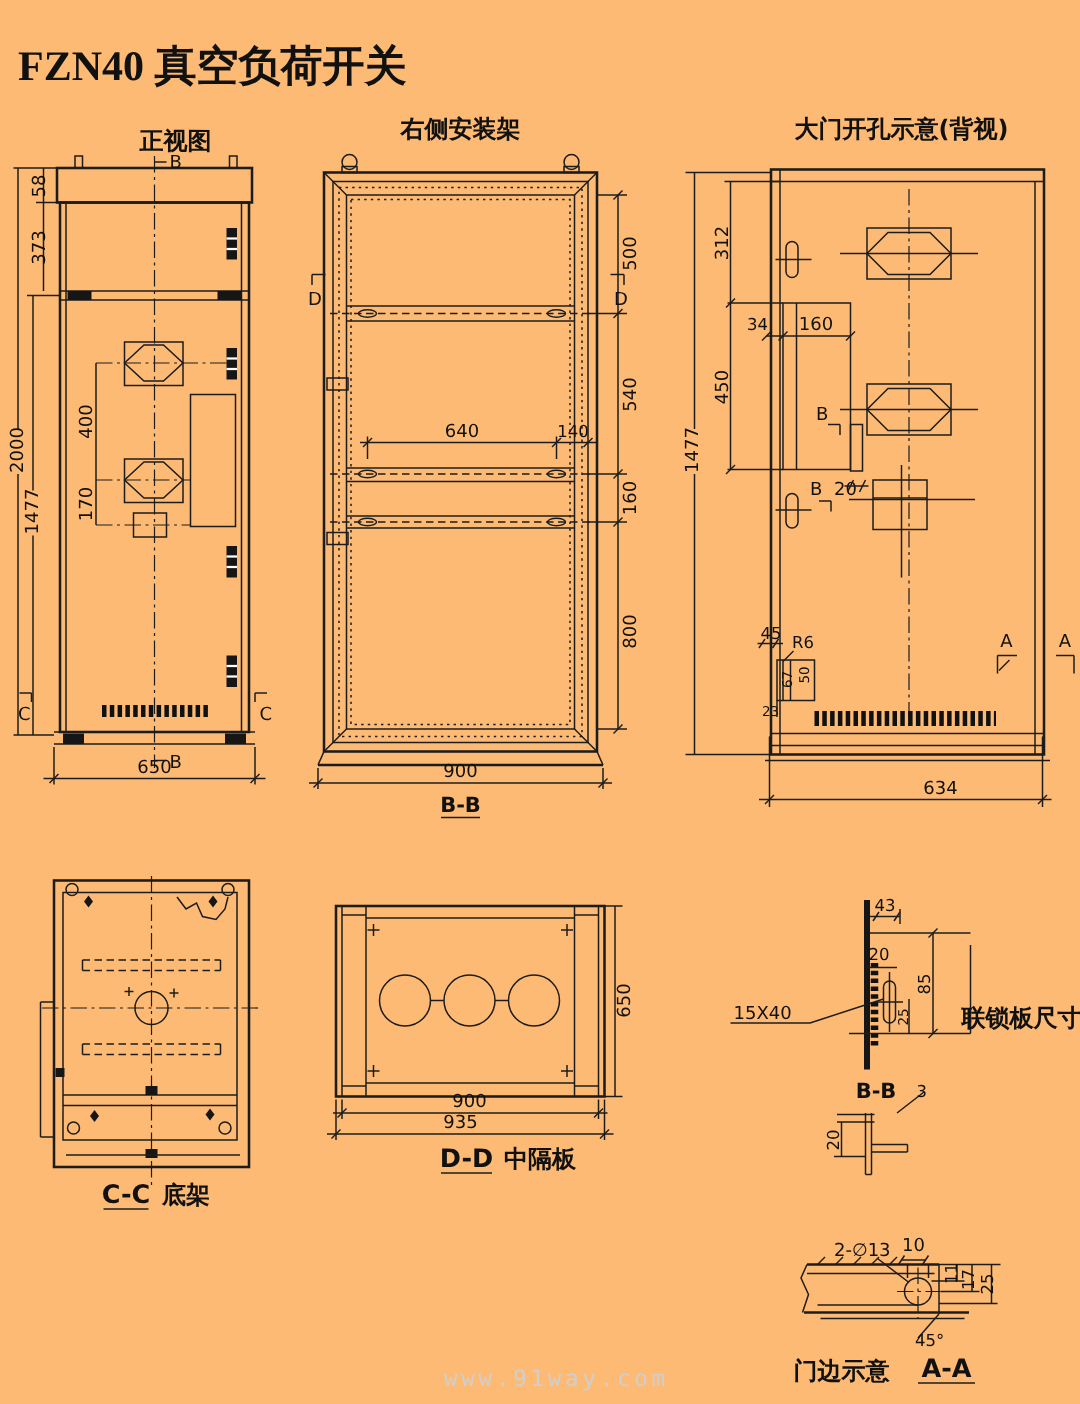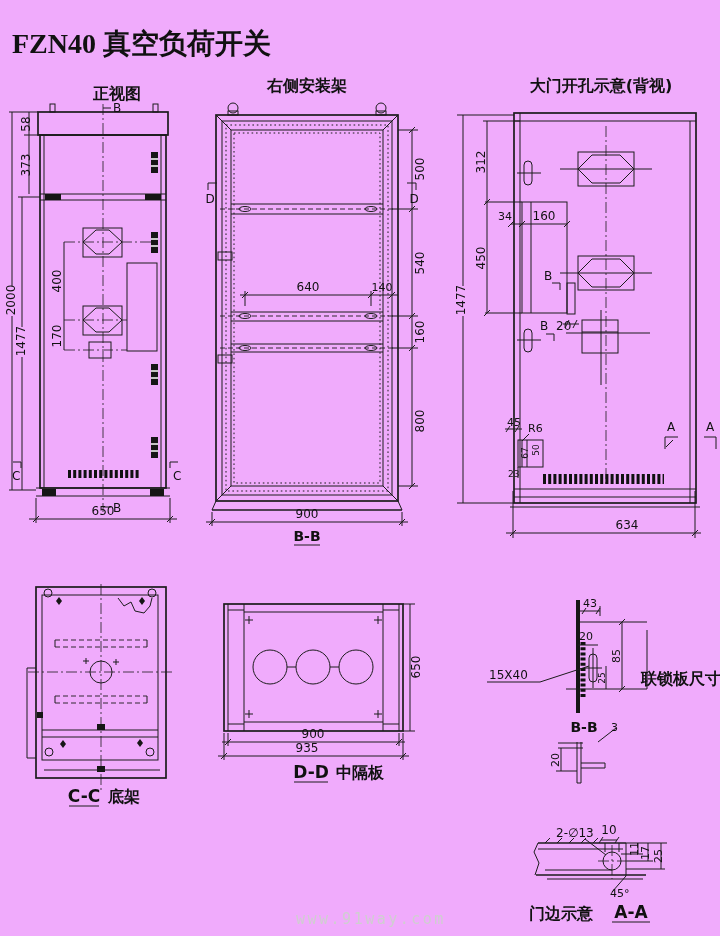--- a/index.html
+++ b/index.html
@@ -1,16 +1,16 @@
 <!DOCTYPE html>
 <html><head>
 <meta charset="utf-8">
 <style>
   html,body{margin:0;padding:0;background:#fff}
-  .page{width:720px;height:936px;position:relative;background:#f0abfc;overflow:hidden}
+  .page{width:720px;height:936px;position:relative;background:#fdba74;overflow:hidden}
   svg{position:absolute;left:0;top:0}
   .s{stroke:#1c1c1c;stroke-width:1;fill:none;stroke-linecap:butt}
   .sw2{stroke-width:1.7}
   .fb{fill:#161616;stroke:none}
   .wl{stroke:#fff;stroke-width:1.5;fill:none}
   .cl{stroke:#1c1c1c;stroke-width:.8;fill:none;stroke-dasharray:11 3 2 3}
   .dsh{stroke:#1c1c1c;stroke-width:.9;fill:none;stroke-dasharray:5 3}
   .dot{stroke:#1c1c1c;stroke-width:1;fill:none;stroke-dasharray:1.6 2.8}
   .comb{stroke:#111;stroke-dasharray:3 2.2;fill:none}
   text{fill:#111;font-family:"DejaVu Sans","Liberation Sans",sans-serif}

